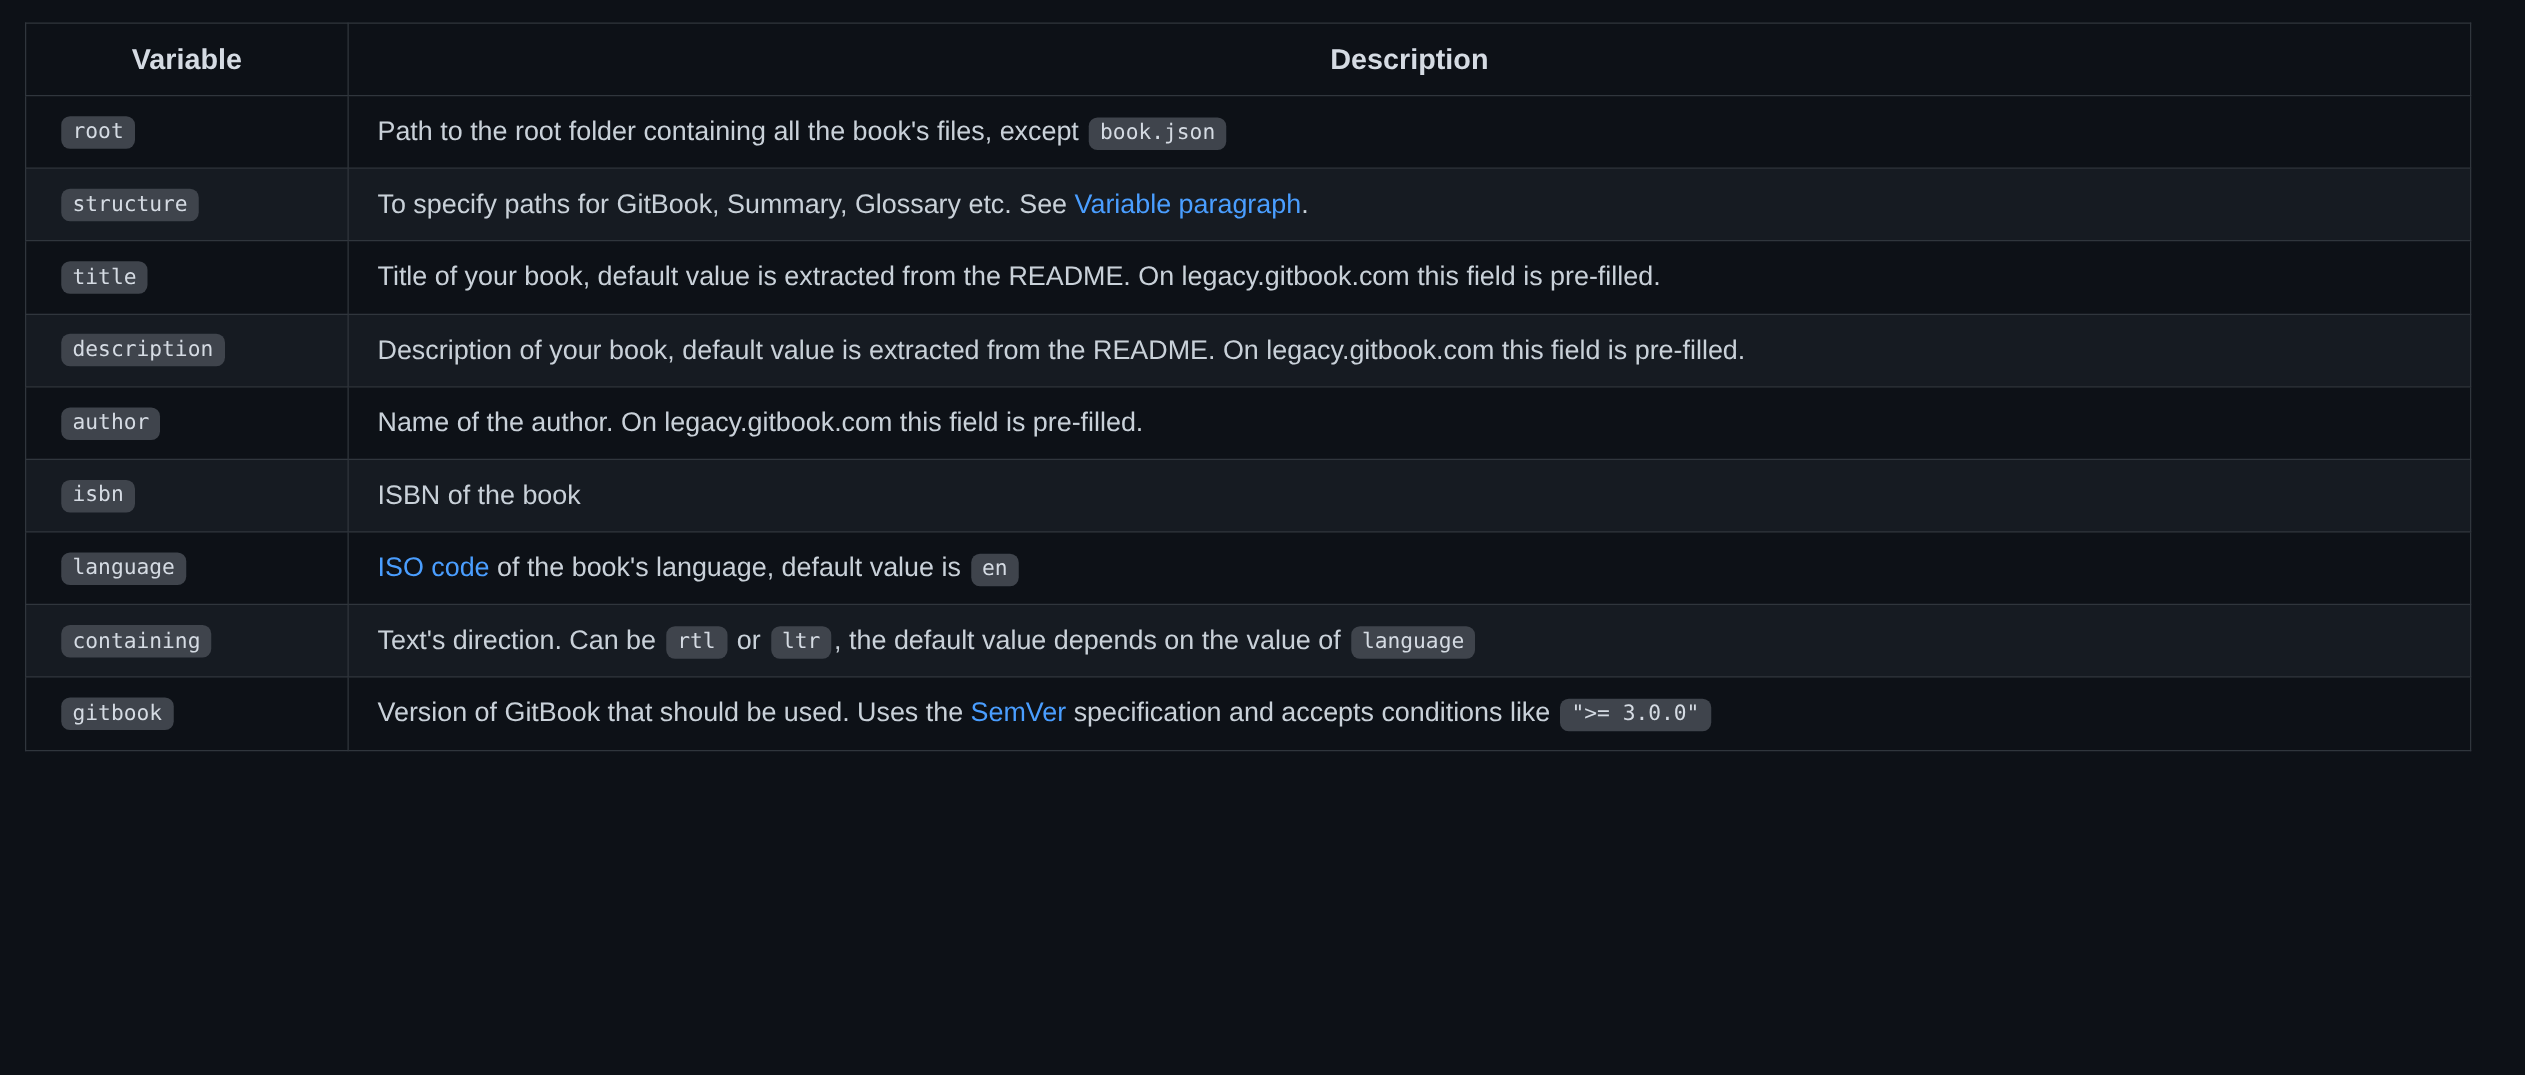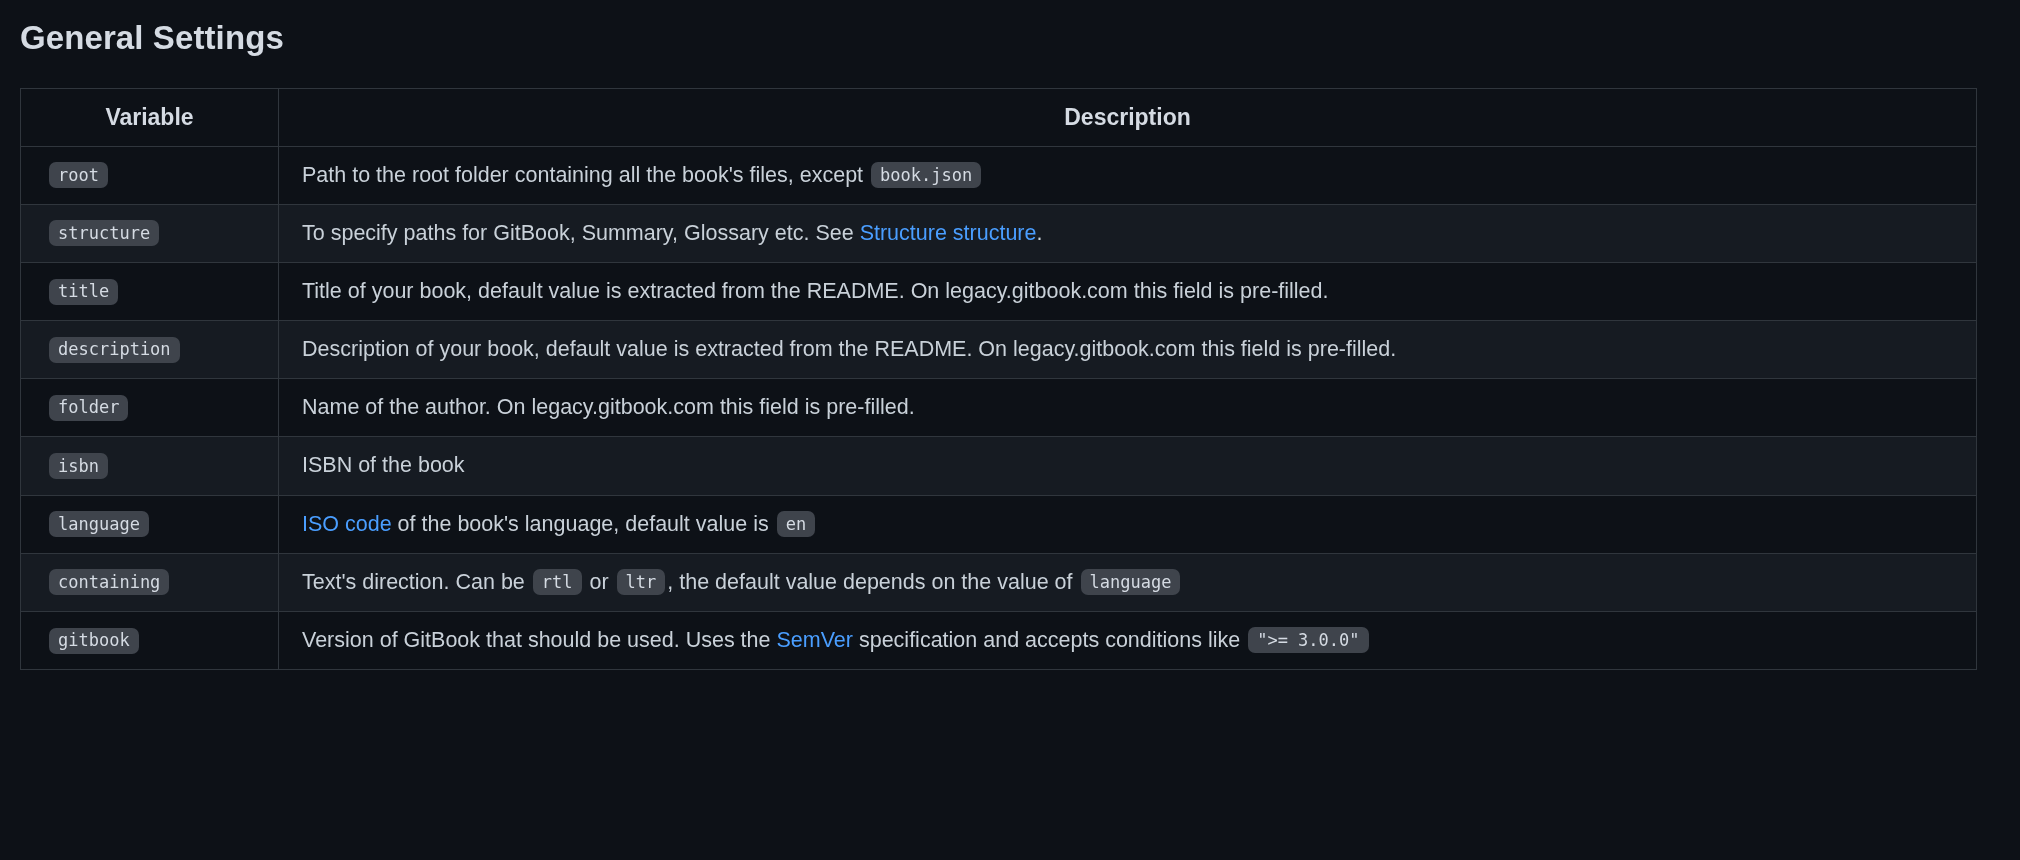--- a/index.html
+++ b/index.html
@@ -96,52 +96,51 @@
   a.doc-link {
     color: #4a9eff;
     text-decoration: none;
   }
 </style>
 </head>
 <body>
 
 <div class="page">
 
-  <h1 class="page-title">General Settings</h1>
 
   <table class="settings-table">
     <colgroup>
       <col class="col-variable">
       <col class="col-description">
     </colgroup>
     <thead>
       <tr>
         <th class="th-variable">Variable</th>
         <th class="th-description">Description</th>
       </tr>
     </thead>
     <tbody id="table-body">
         <tr class="row-odd">
           <td class="cell-variable"><code class="code-chip">root</code></td>
           <td class="cell-description"><span>Path to the root folder containing all the book's files, except </span><code class="code-chip">book.json</code></td>
         </tr>
         <tr class="row-even">
           <td class="cell-variable"><code class="code-chip">structure</code></td>
-          <td class="cell-description"><span>To specify paths for GitBook, Summary, Glossary etc. See </span><a class="doc-link" href="#">Structure structure</a><span>.</span></td>
+          <td class="cell-description"><span>To specify paths for GitBook, Summary, Glossary etc. See </span><a class="doc-link" href="#">Variable paragraph</a><span>.</span></td>
         </tr>
         <tr class="row-odd">
           <td class="cell-variable"><code class="code-chip">title</code></td>
           <td class="cell-description"><span>Title of your book, default value is extracted from the README. On legacy.gitbook.com this field is pre-filled.</span></td>
         </tr>
         <tr class="row-even">
           <td class="cell-variable"><code class="code-chip">description</code></td>
           <td class="cell-description"><span>Description of your book, default value is extracted from the README. On legacy.gitbook.com this field is pre-filled.</span></td>
         </tr>
         <tr class="row-odd">
-          <td class="cell-variable"><code class="code-chip">folder</code></td>
+          <td class="cell-variable"><code class="code-chip">author</code></td>
           <td class="cell-description"><span>Name of the author. On legacy.gitbook.com this field is pre-filled.</span></td>
         </tr>
         <tr class="row-even">
           <td class="cell-variable"><code class="code-chip">isbn</code></td>
           <td class="cell-description"><span>ISBN of the book</span></td>
         </tr>
         <tr class="row-odd">
           <td class="cell-variable"><code class="code-chip">language</code></td>
           <td class="cell-description"><a class="doc-link" href="#">ISO code</a><span> of the book's language, default value is </span><code class="code-chip">en</code></td>
         </tr>

